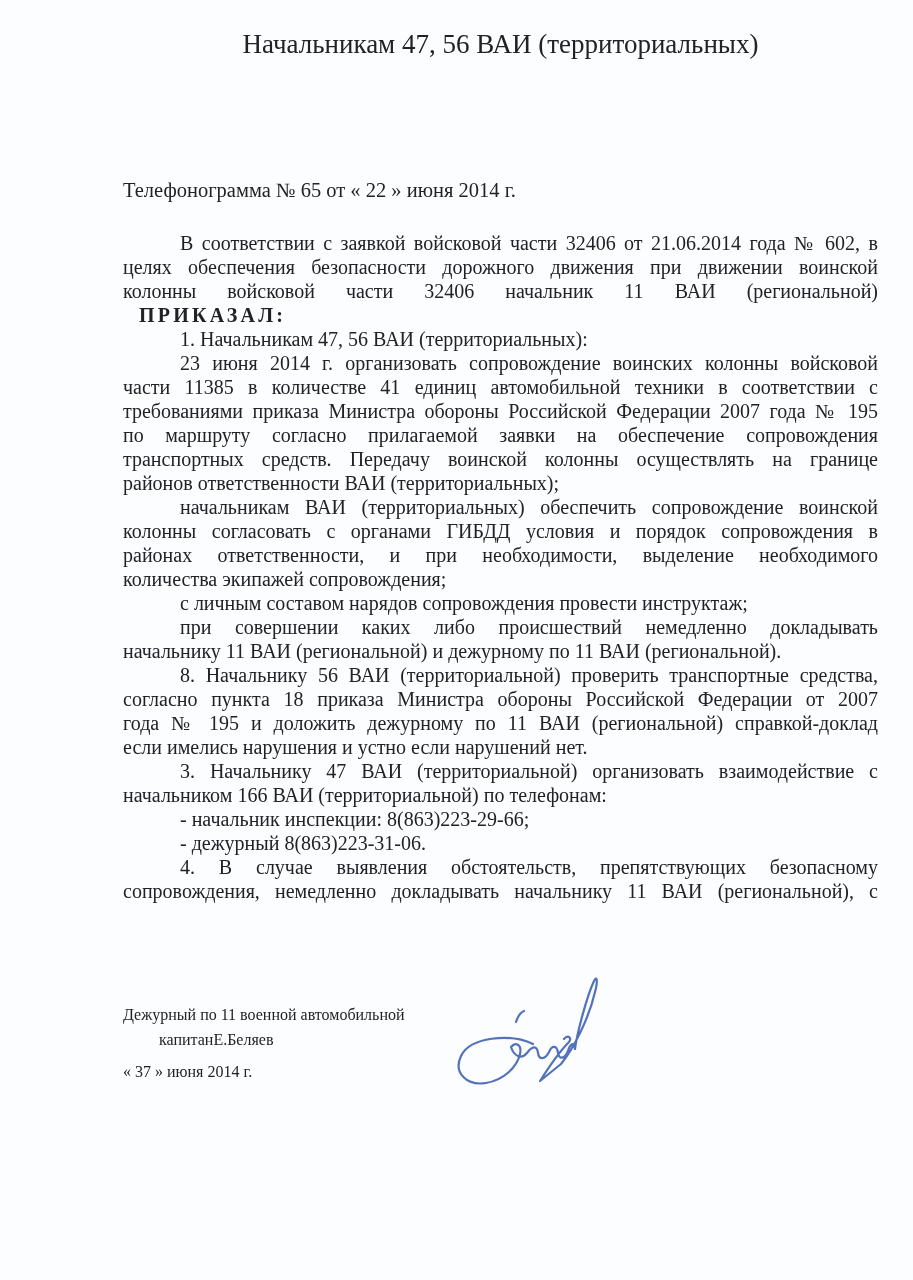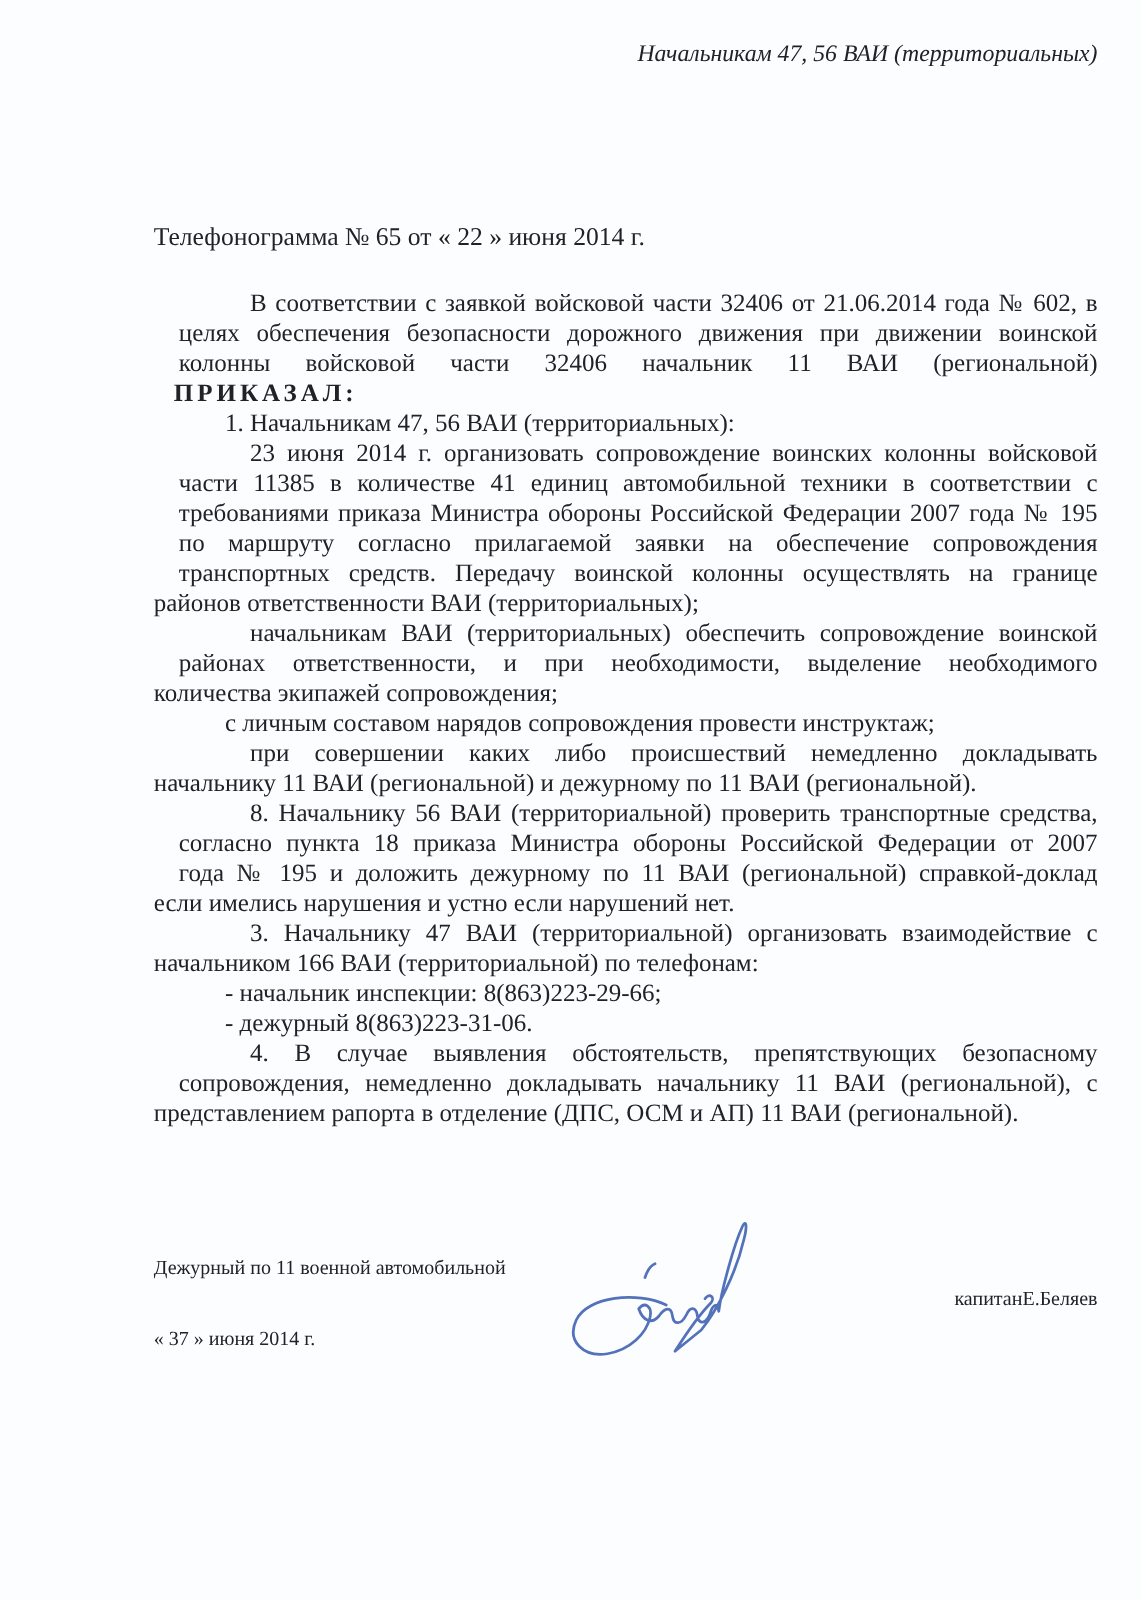--- a/index.html
+++ b/index.html
@@ -12,35 +12,35 @@
     position:relative;
     width:913px;height:1280px;
     background:var(--paper);
     overflow:hidden;
     font-family:"Liberation Serif", serif;
     color:var(--text);
   }
   .content-col{position:absolute;left:123px;width:755px;}
   .addressee{
     top:31px;
-    text-align:right;
-    font-size:19px;line-height:26px;font-style:italic;
+    text-align:center;
+    font-size:27px;line-height:26px;
   }
   .doc-title{
     top:177px;
     font-size:20.5px;line-height:26px;
   }
   .doc-body{top:231px;font-size:20px;}
   .ln{height:24px;line-height:24px;text-align:left;}
-  .j{text-align:justify;text-align-last:justify;margin-left:20px;}
+  .j{text-align:justify;text-align-last:justify;}
   .ind{text-indent:57px;}
   .order{font-weight:bold;letter-spacing:3.2px;margin-left:16px;}
   .sig-block{top:1002px;font-size:16px;}
   .sln{height:25px;line-height:25px;}
-  .rank-row{display:flex;justify-content:flex-end;}
+  .rank-row{display:flex;justify-content:flex-start;margin-left:36px;}
   .date-line{margin-top:7px;}
   .sig{position:absolute;left:440px;top:952px;}
   .sig path{
     fill:none;
     stroke:var(--ink,#3b5fb0);
     stroke-width:2.2;
     stroke-linecap:round;
     stroke-linejoin:round;
     opacity:.88;
   }
@@ -63,20 +63,21 @@
     <div class="ln ind">1. Начальникам 47, 56 ВАИ (территориальных):</div>
 
     <div class="ln j ind">23 июня 2014 г. организовать сопровождение воинских колонны войсковой</div>
     <div class="ln j">части 11385 в количестве 41 единиц автомобильной техники в соответствии с</div>
     <div class="ln j">требованиями приказа Министра обороны Российской Федерации 2007 года № 195</div>
     <div class="ln j">по маршруту согласно прилагаемой заявки на обеспечение сопровождения</div>
     <div class="ln j">транспортных средств. Передачу воинской колонны осуществлять на границе</div>
     <div class="ln">районов ответственности ВАИ (территориальных);</div>
 
     <div class="ln j ind">начальникам ВАИ (территориальных) обеспечить сопровождение воинской</div>
+    <div class="ln j">колонны согласовать с органами ГИБДД условия и порядок сопровождения в</div>
     <div class="ln j">районах ответственности, и при необходимости, выделение необходимого</div>
     <div class="ln">количества экипажей сопровождения;</div>
 
     <div class="ln ind">с личным составом нарядов сопровождения провести инструктаж;</div>
 
     <div class="ln j ind">при совершении каких либо происшествий немедленно докладывать</div>
     <div class="ln">начальнику 11 ВАИ (региональной) и дежурному по 11 ВАИ (региональной).</div>
 
     <div class="ln j ind">8. Начальнику 56 ВАИ (территориальной) проверить транспортные средства,</div>
     <div class="ln j">согласно пункта 18 приказа Министра обороны Российской Федерации от 2007</div>
@@ -84,21 +85,20 @@
     <div class="ln">если имелись нарушения и устно если нарушений нет.</div>
 
     <div class="ln j ind">3. Начальнику 47 ВАИ (территориальной) организовать взаимодействие с</div>
     <div class="ln">начальником 166 ВАИ (территориальной) по телефонам:</div>
 
     <div class="ln ind">- начальник инспекции: 8(863)223-29-66;</div>
     <div class="ln ind">- дежурный 8(863)223-31-06.</div>
 
     <div class="ln j ind">4. В случае выявления обстоятельств, препятствующих безопасному</div>
     <div class="ln j">сопровождения, немедленно докладывать начальнику 11 ВАИ (региональной), с</div>
-    <div class="ln">представлением рапорта в отделение (ДПС, ОСМ и АП) 11 ВАИ (региональной).</div>
   </div>
 
   <div class="content-col sig-block">
     <div class="sln">Дежурный по 11 военной автомобильной</div>
     <div class="sln rank-row">
       <span>капитан</span>
       <span>Е.Беляев</span>
     </div>
     <div class="sln date-line">« 37 » июня 2014 г.</div>
   </div>

